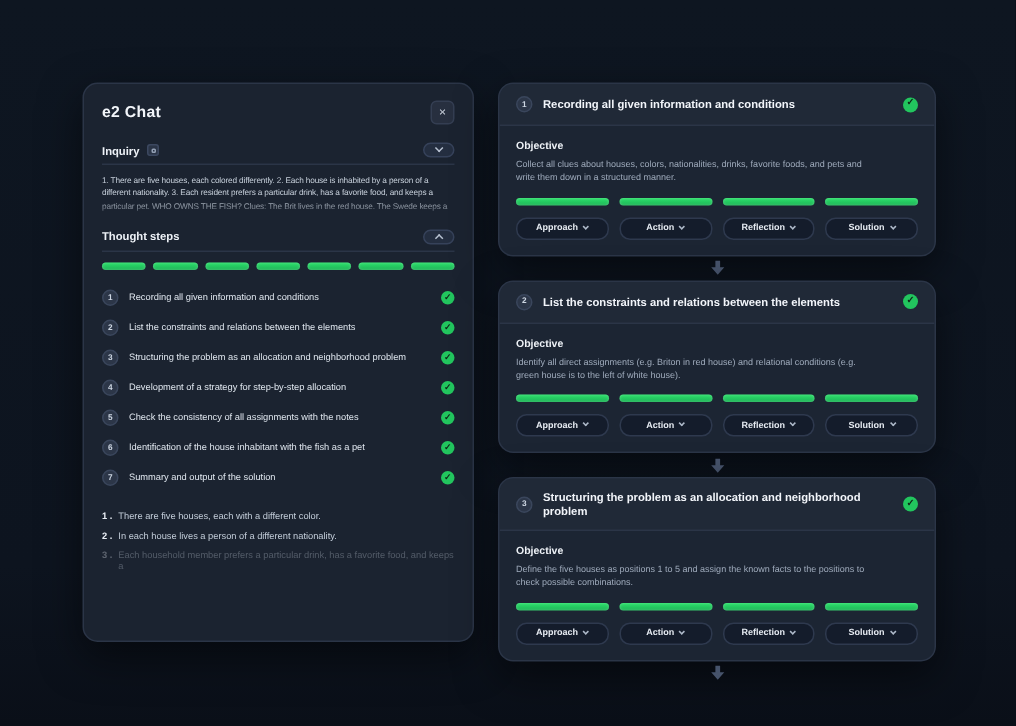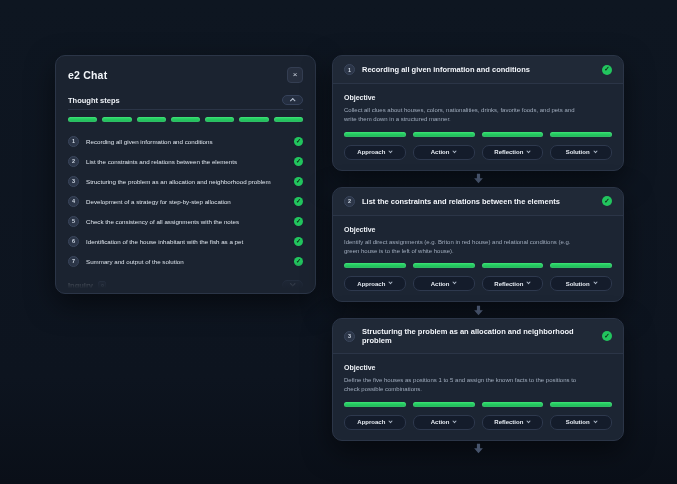--- a/index.html
+++ b/index.html
@@ -5,21 +5,21 @@
   * { margin:0; padding:0; box-sizing:border-box; }
   html,body { background:#0a0f18; }
   body { font-family:"Liberation Sans", sans-serif; }
   .stage{
     position:relative; width:677px; height:484px; overflow:hidden;
     background:linear-gradient(180deg,#0e1621 0%, #0d141f 78%, #0a0f18 100%);
   }
 
   
   .panel{
-    position:absolute; left:55px; top:55px; width:261px; height:239px;
+    position:absolute; left:55px; top:55px; width:261px; height:373px;
     background:#1b2330; border:1px solid #2b3547; border-radius:10px;
     padding:11px 12px; box-shadow:0 10px 28px rgba(0,0,0,.5); overflow:hidden;
   }
   .panel-fade{
     position:absolute; left:1px; right:1px; bottom:1px; height:30px;
     background:linear-gradient(180deg, rgba(27,35,48,0) 0%, #1b2330 88%);
     border-radius:0 0 10px 10px; pointer-events:none;
   }
   .panel-head{ display:flex; justify-content:space-between; align-items:center; margin-bottom:12px; }
   .panel-title{ font-size:10.5px; font-weight:bold; color:#f3f6fa; letter-spacing:.2px; }
@@ -112,98 +112,98 @@
 
 <div class="stage">
 
   <aside class="panel">
     <header class="panel-head">
       <h1 class="panel-title">e2 Chat</h1>
       <button class="icon-btn">
         <span>×</span>
       </button>
     </header>
-
-    <section class="sec">
-      <div class="sec-head">
-        <span class="sec-title">Thought steps</span>
-        <button class="pill">
-          <i class="chev up"></i>
-        </button>
-      </div>
-      <div class="seg-row" id="left-progress">
-          <span class="seg"></span>
-          <span class="seg"></span>
-          <span class="seg"></span>
-          <span class="seg"></span>
-          <span class="seg"></span>
-          <span class="seg"></span>
-          <span class="seg"></span>
-        </div>
-      <ul class="steps" id="steps-list">
-  <li class="step-row">
-    <span class="num-circle">1</span>
-    <span class="step-label">Recording all given information and conditions</span>
-    <span class="check">✓</span>
-  </li>
-
-  <li class="step-row">
-    <span class="num-circle">2</span>
-    <span class="step-label">List the constraints and relations between the elements</span>
-    <span class="check">✓</span>
-  </li>
-
-  <li class="step-row">
-    <span class="num-circle">3</span>
-    <span class="step-label">Structuring the problem as an allocation and neighborhood problem</span>
-    <span class="check">✓</span>
-  </li>
-
-  <li class="step-row">
-    <span class="num-circle">4</span>
-    <span class="step-label">Development of a strategy for step-by-step allocation</span>
-    <span class="check">✓</span>
-  </li>
-
-  <li class="step-row">
-    <span class="num-circle">5</span>
-    <span class="step-label">Check the consistency of all assignments with the notes</span>
-    <span class="check">✓</span>
-  </li>
-
-  <li class="step-row">
-    <span class="num-circle">6</span>
-    <span class="step-label">Identification of the house inhabitant with the fish as a pet</span>
-    <span class="check">✓</span>
-  </li>
-
-  <li class="step-row">
-    <span class="num-circle">7</span>
-    <span class="step-label">Summary and output of the solution</span>
-    <span class="check">✓</span>
-  </li>
-</ul>
-    </section>
 
     <section class="sec">
       <div class="sec-head">
         <div class="sec-title-wrap">
           <span class="sec-title">Inquiry</span>
           <span class="mini-badge">
               <i></i>
             </span>
         </div>
         <button class="pill">
           <i class="chev down"></i>
         </button>
       </div>
       <p class="inquiry-text">1. There are five houses, each colored differently. 2. Each house is inhabited by a person of a different nationality. 3. Each resident prefers a particular drink, has a favorite food, and keeps a particular pet. WHO OWNS THE FISH? Clues: The Brit lives in the red house. The Swede keeps a</p>
     </section>
 
     <section class="sec">
+      <div class="sec-head">
+        <span class="sec-title">Thought steps</span>
+        <button class="pill">
+          <i class="chev up"></i>
+        </button>
+      </div>
+      <div class="seg-row" id="left-progress">
+          <span class="seg"></span>
+          <span class="seg"></span>
+          <span class="seg"></span>
+          <span class="seg"></span>
+          <span class="seg"></span>
+          <span class="seg"></span>
+          <span class="seg"></span>
+        </div>
+      <ul class="steps" id="steps-list">
+  <li class="step-row">
+    <span class="num-circle">1</span>
+    <span class="step-label">Recording all given information and conditions</span>
+    <span class="check">✓</span>
+  </li>
+
+  <li class="step-row">
+    <span class="num-circle">2</span>
+    <span class="step-label">List the constraints and relations between the elements</span>
+    <span class="check">✓</span>
+  </li>
+
+  <li class="step-row">
+    <span class="num-circle">3</span>
+    <span class="step-label">Structuring the problem as an allocation and neighborhood problem</span>
+    <span class="check">✓</span>
+  </li>
+
+  <li class="step-row">
+    <span class="num-circle">4</span>
+    <span class="step-label">Development of a strategy for step-by-step allocation</span>
+    <span class="check">✓</span>
+  </li>
+
+  <li class="step-row">
+    <span class="num-circle">5</span>
+    <span class="step-label">Check the consistency of all assignments with the notes</span>
+    <span class="check">✓</span>
+  </li>
+
+  <li class="step-row">
+    <span class="num-circle">6</span>
+    <span class="step-label">Identification of the house inhabitant with the fish as a pet</span>
+    <span class="check">✓</span>
+  </li>
+
+  <li class="step-row">
+    <span class="num-circle">7</span>
+    <span class="step-label">Summary and output of the solution</span>
+    <span class="check">✓</span>
+  </li>
+</ul>
+    </section>
+
+    <section class="sec">
       <ul class="constraints" id="constraints-list">
   <li class="constraint-row">
     <span class="constraint-marker">1 .</span>
     <span class="constraint-text">There are five houses, each with a different color.</span>
   </li>
 
   <li class="constraint-row">
     <span class="constraint-marker">2 .</span>
     <span class="constraint-text">In each house lives a person of a different nationality.</span>
   </li>

